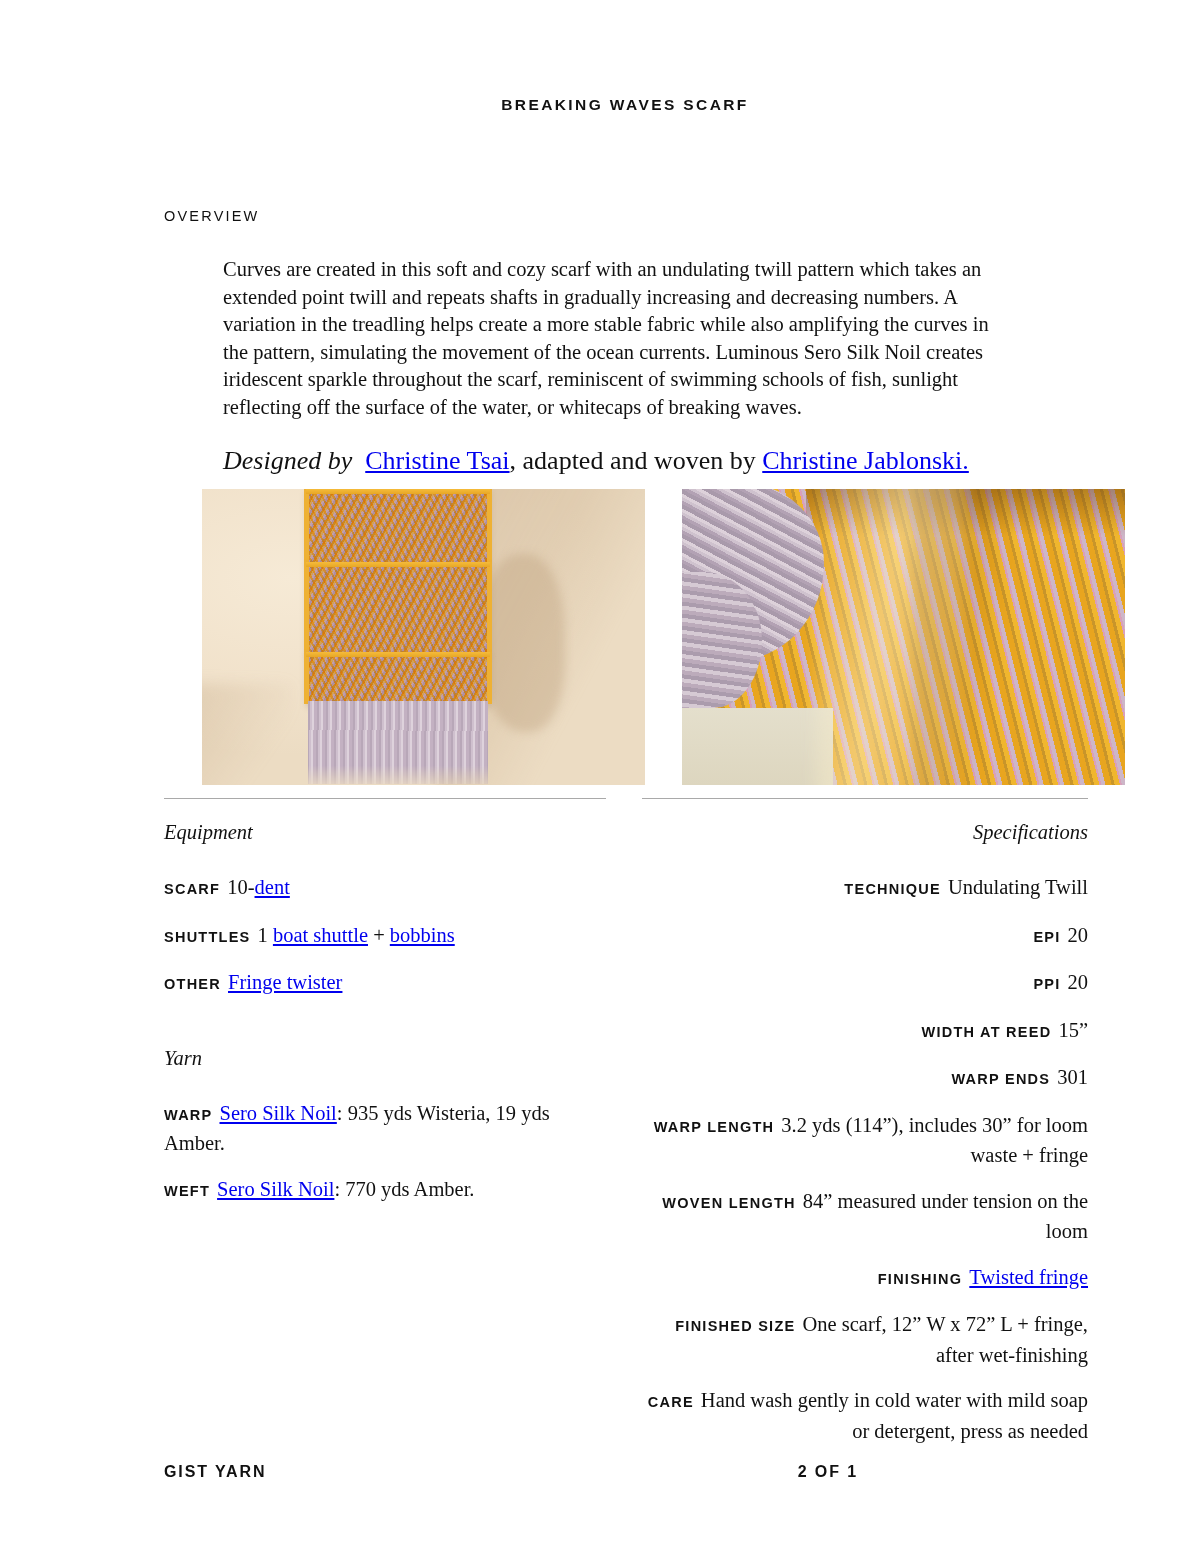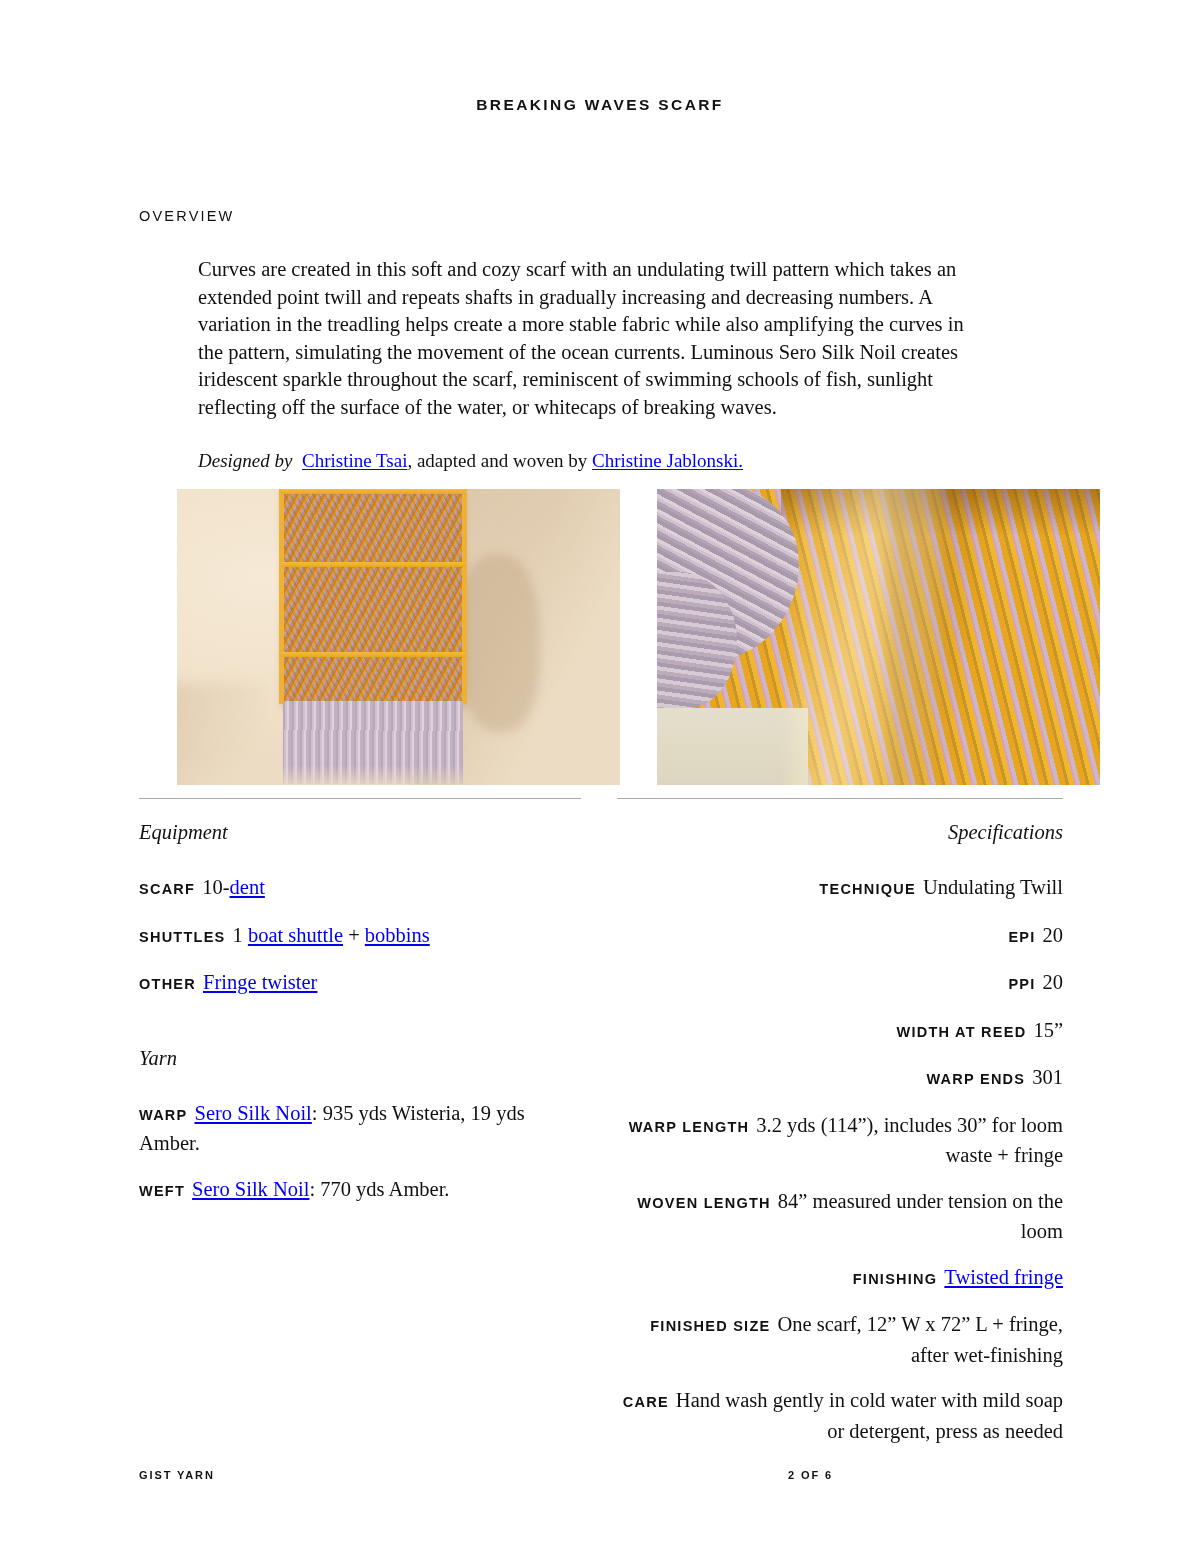--- a/index.html
+++ b/index.html
@@ -12,20 +12,21 @@
     color: #111111;
     position: relative;
     overflow: hidden;
   }
 
   .page {
     position: relative;
     width: 972px;
     height: 1553px;
     padding: 0;
+    margin-left: 25px;
   }
 
   
   .doc-header {
     position: absolute;
     top: 96px;
     left: 0;
     width: 1200px;
     text-align: center;
   }
@@ -58,21 +59,21 @@
   .overview-body p.para {
     margin: 0;
     font-size: 20.5px;
     line-height: 27.6px;
     text-align: left;
     color: #111;
   }
   .byline {
     margin: 0;
     padding-top: 25px;
-    font-size: 19px;
+    font-size: 26px;
     line-height: 27.6px;
     color: #111;
   }
   .byline .italic { font-style: italic; }
   .u { text-decoration: underline; text-underline-offset: 2px; }
 
   
   .photos {
     position: absolute;
     top: 473px;
@@ -270,21 +271,21 @@
   .footer {
     position: absolute;
     left: 139px;
     right: 139px;
     bottom: 72px;
     display: flex;
     justify-content: space-between;
     align-items: baseline;
     font-family: "Liberation Sans", sans-serif;
     font-weight: 700;
-    font-size: 11px;
+    font-size: 16px;
     letter-spacing: 1.9px;
     color: #111;
   }
 </style>
 </head>
 <body>
 
 <div class="page">
 
   <div class="doc-header">
@@ -416,16 +417,16 @@
 
       <div class="spec-row">
         <span class="k">CARE</span><span>Hand wash gently in cold water with mild soap or detergent, press as needed</span>
       </div>
 
     </div>
   </div>
 
   <div class="footer">
     <span>GIST YARN</span>
-    <span>2 OF 6</span>
+    <span>2 OF 1</span>
   </div>
 
 </div>
 
 </body></html>

